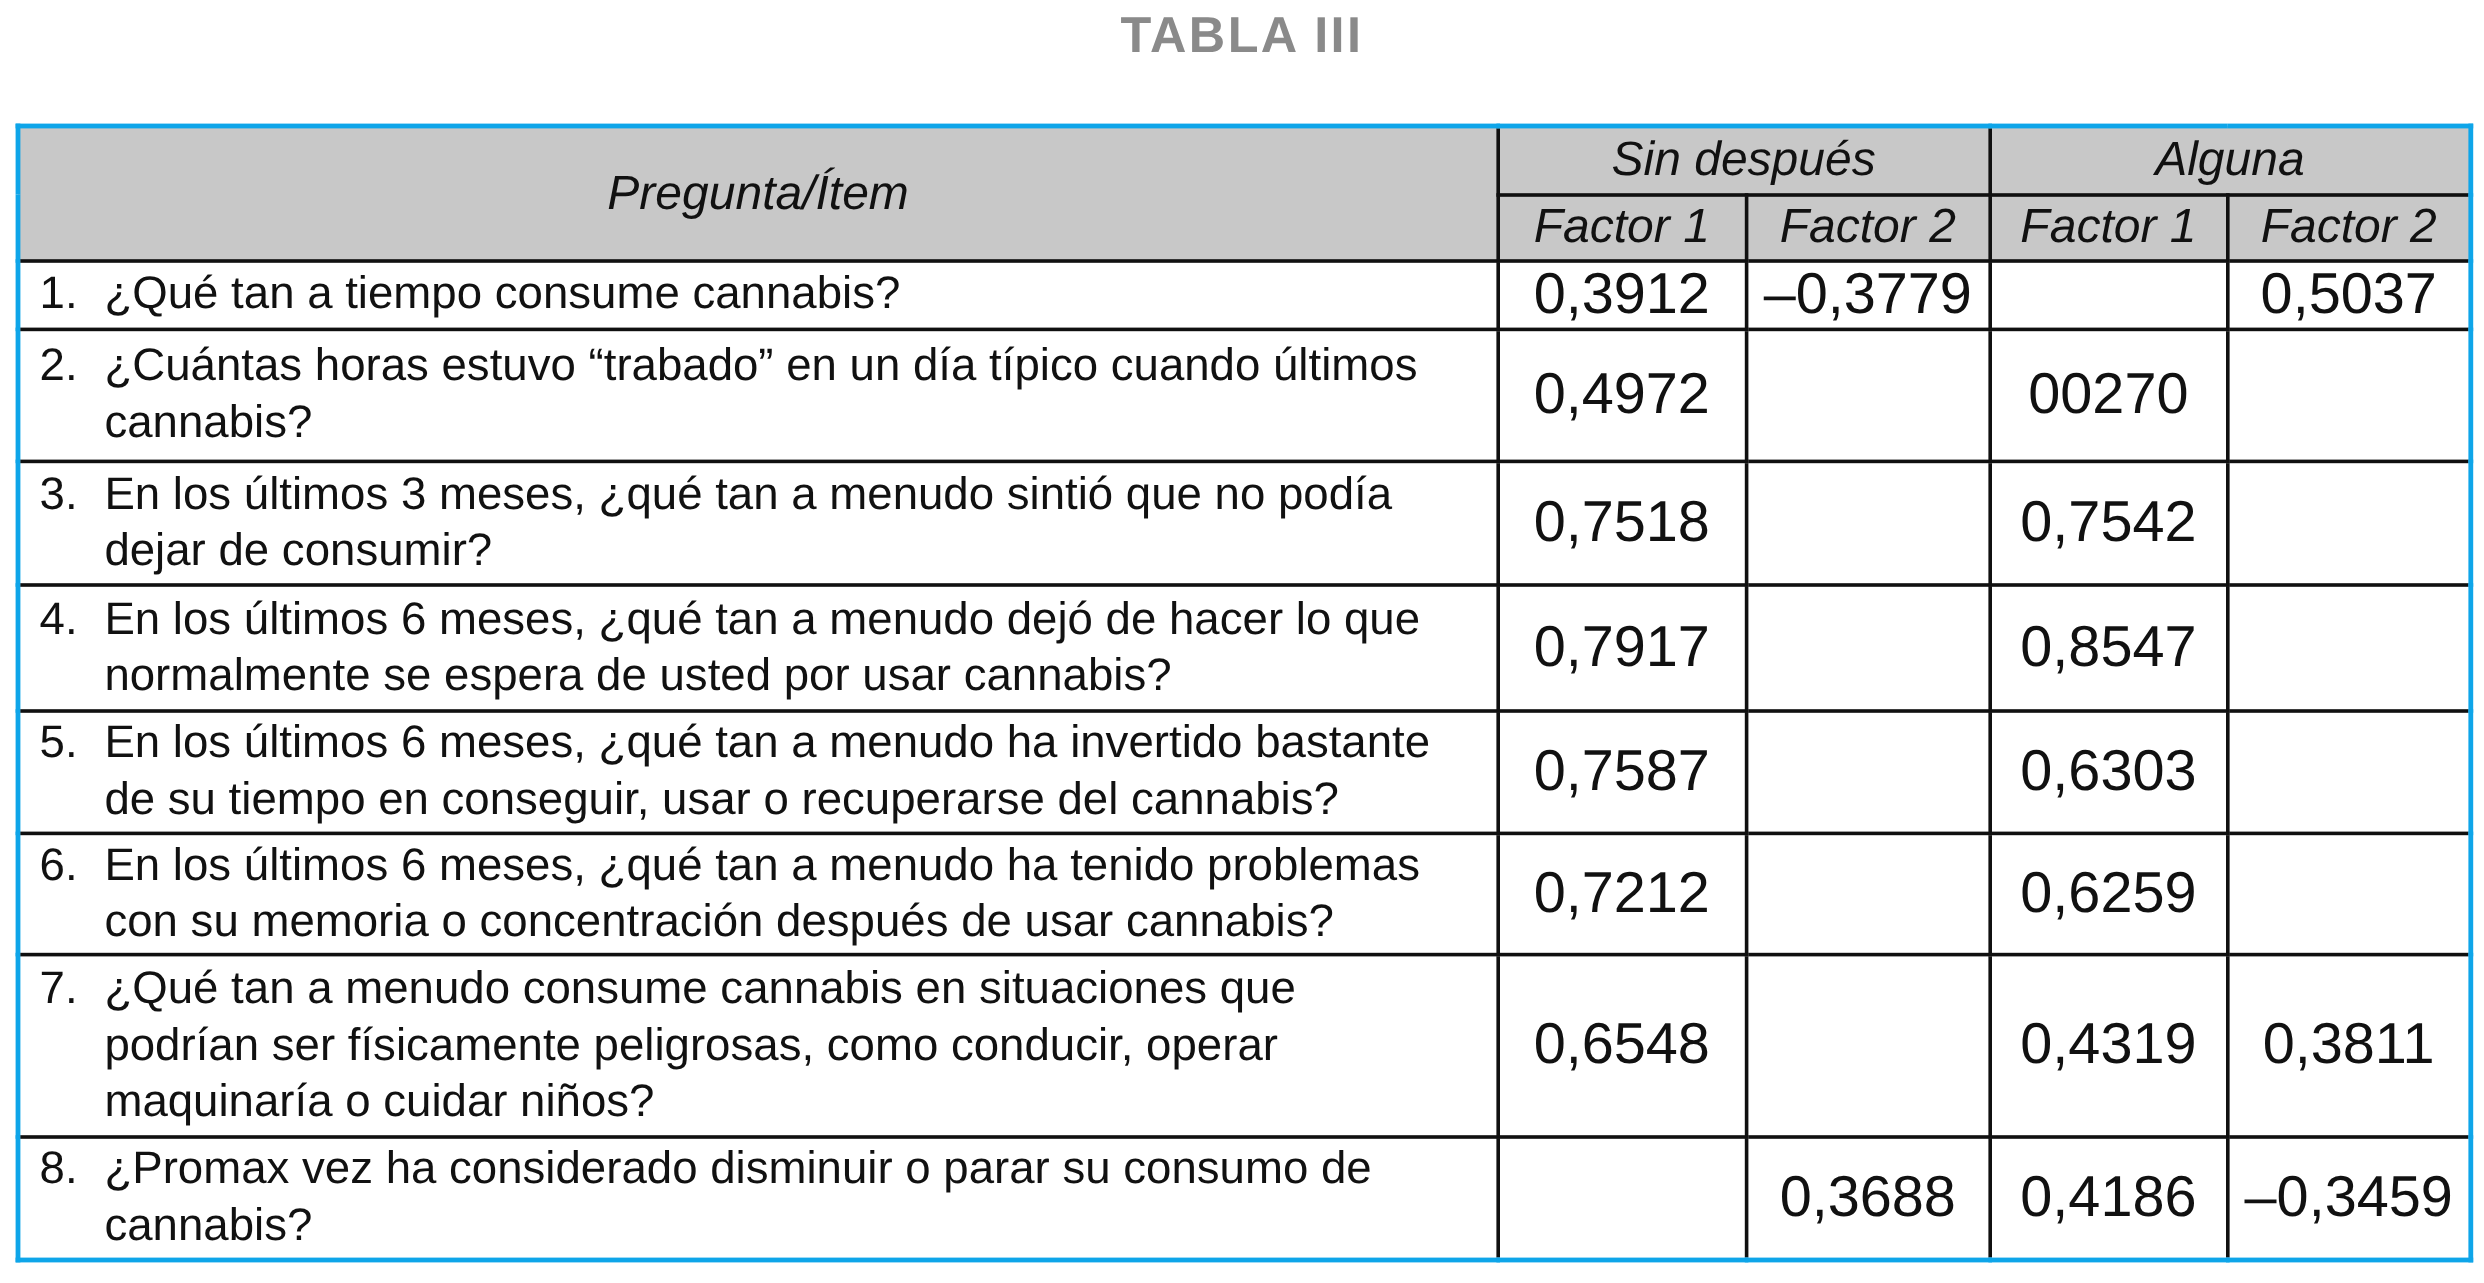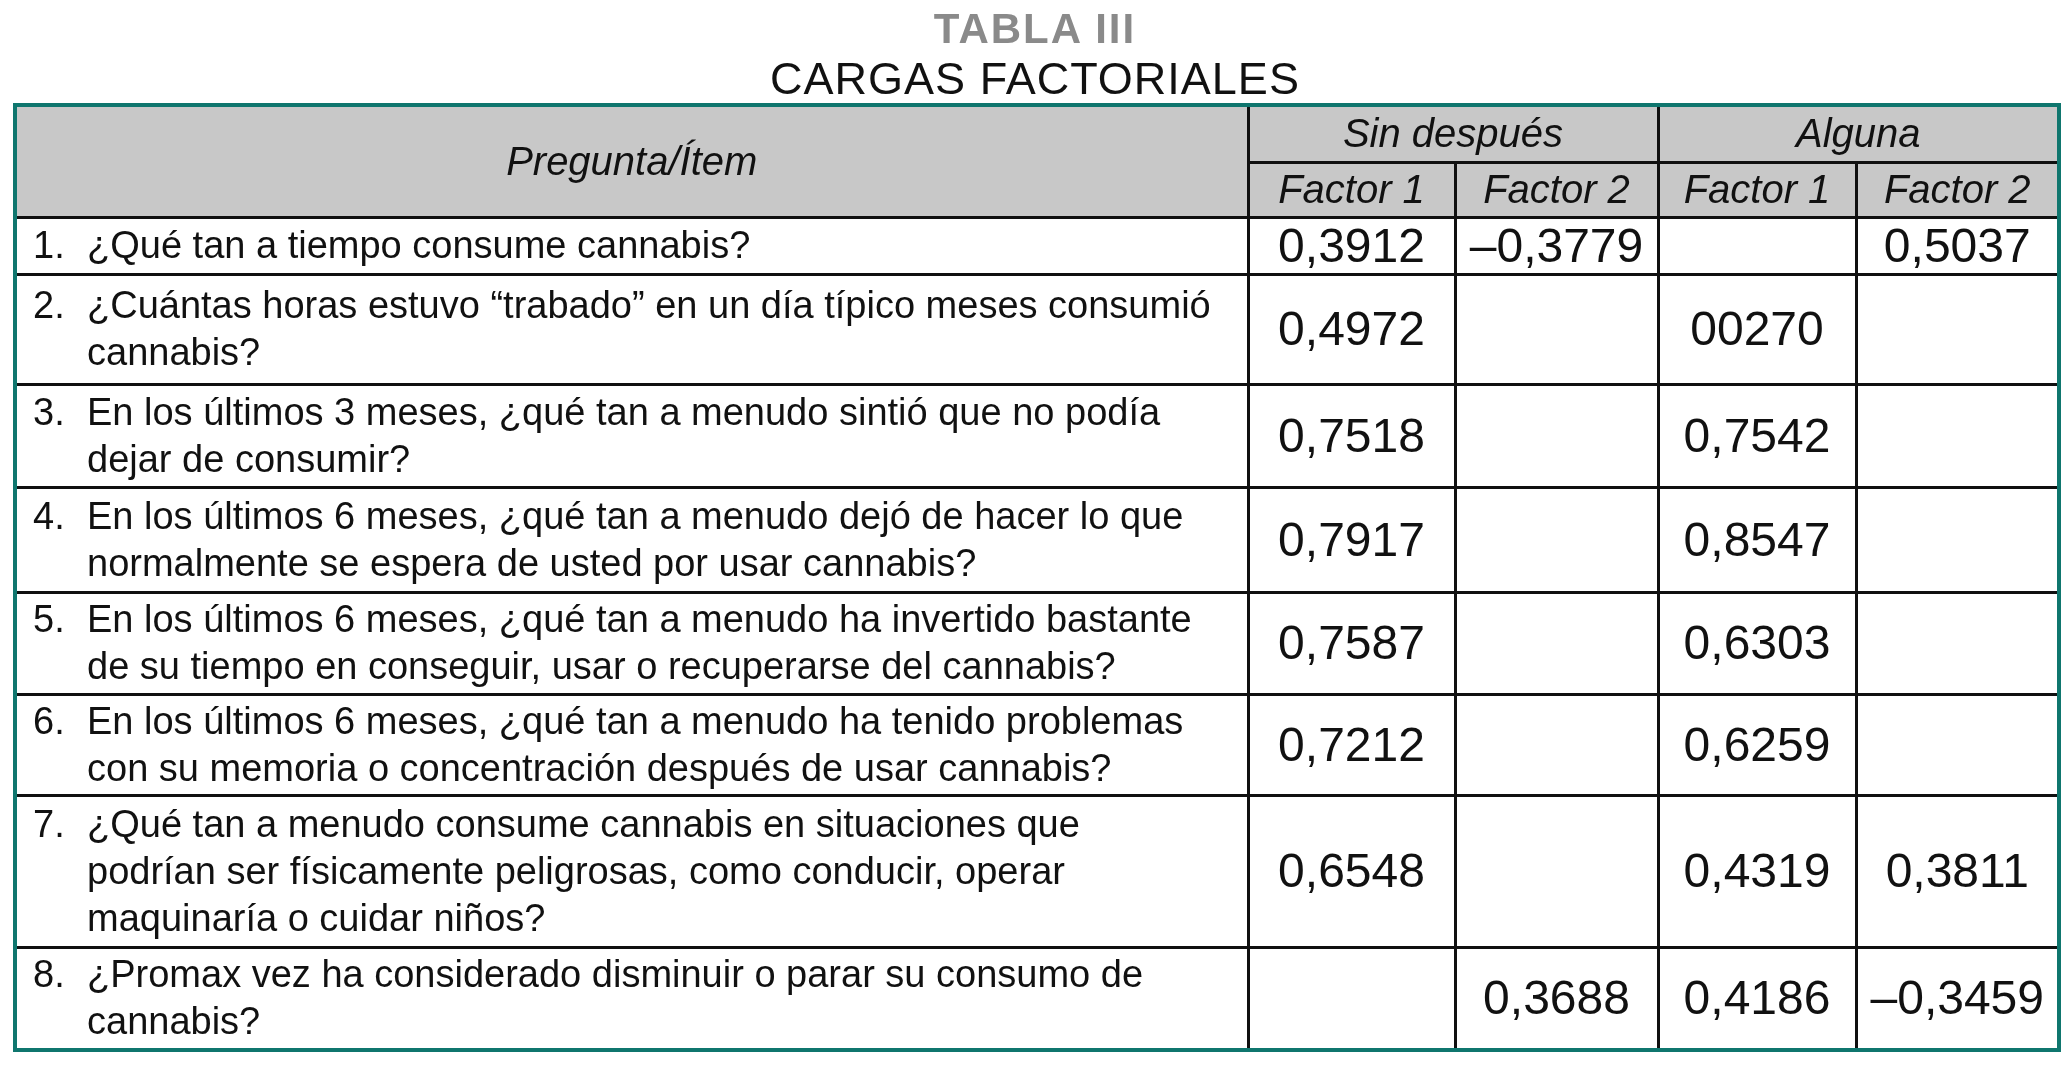--- a/index.html
+++ b/index.html
@@ -38,21 +38,21 @@
     letter-spacing: 1px;
     margin-top: 2px;
   }
   table.factor-table {
     position: absolute;
     left: 13px;
     top: 103px;
     width: 2044px;
     border-collapse: collapse;
     table-layout: fixed;
-    border: 4px solid #0f766e;
+    border: 4px solid #0ea5e9;
   }
   table.factor-table td {
     border: 3px solid #101010;
     padding: 0;
     vertical-align: middle;
   }
   td.hdr {
     background: #c8c8c8;
     font-style: italic;
     font-size: 40px;
@@ -81,21 +81,20 @@
     line-height: 1;
   }
 </style>
 </head>
 <body>
 
 <div class="page">
 
   <div class="titles">
     <div class="table-title">TABLA III</div>
-    <div class="table-subtitle">CARGAS FACTORIALES</div>
   </div>
 
   <table class="factor-table">
     <colgroup>
       <col style="width:1233px">
       <col style="width:207px">
       <col style="width:203px">
       <col style="width:198px">
       <col style="width:203px">
     </colgroup>
@@ -123,21 +122,21 @@
       <td class="vcell">0,3912</td>
       <td class="vcell">–0,3779</td>
       <td class="vcell"></td>
       <td class="vcell">0,5037</td>
     </tr>
 
     <tr style="height:110px">
       <td class="qcell">
         <div class="qwrap">
           <span class="qnum">2.</span>
-          <span class="qtext">¿Cuántas horas estuvo “trabado” en un día típico meses consumió cannabis?</span>
+          <span class="qtext">¿Cuántas horas estuvo “trabado” en un día típico cuando últimos cannabis?</span>
         </div>
       </td>
       <td class="vcell">0,4972</td>
       <td class="vcell"></td>
       <td class="vcell">00270</td>
       <td class="vcell"></td>
     </tr>
 
     <tr style="height:103px">
       <td class="qcell">

